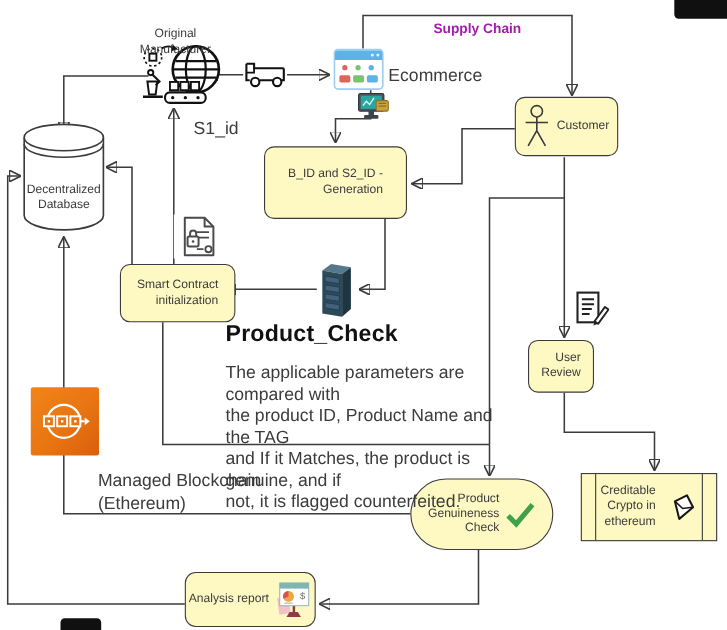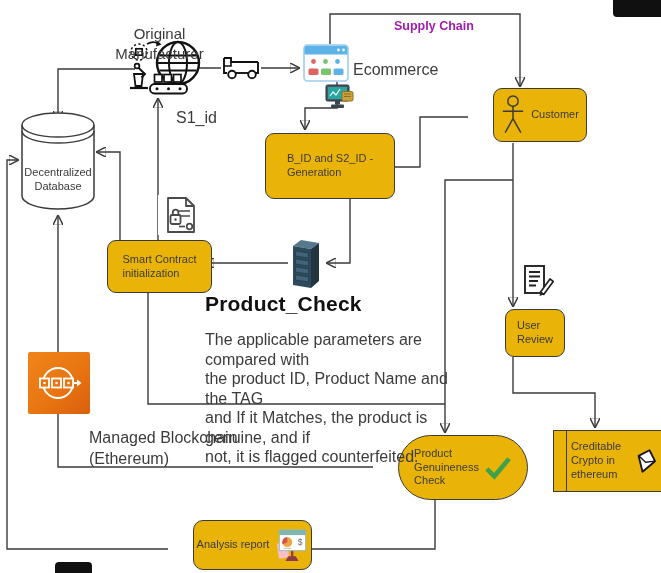--- a/index.html
+++ b/index.html
@@ -3,24 +3,24 @@
 <meta charset="utf-8">
 <style>
   html,body{margin:0;padding:0;background:#fff;}
   .canvas{
     position:relative;width:661px;height:573px;background:#fff;overflow:hidden;
     font-family:"Liberation Sans",sans-serif;color:#333;
   }
   .wires{position:absolute;left:0;top:0;}
   .wires path{fill:none;stroke:var(--line);stroke-width:1.4;}
   .node{
-    position:absolute;box-sizing:border-box;background:#eab308;
+    position:absolute;box-sizing:border-box;background:#fef9c3;
     border:1.4px solid var(--line);
     display:flex;align-items:center;justify-content:center;
-    font-size:11px;line-height:1.25;text-align:left;color:#3b3b3b;margin-left:25px;
+    font-size:11px;line-height:1.25;text-align:right;color:#3b3b3b;
   }
   .rounded{border-radius:9px;}
   .stadium{border-radius:33px;}
   .label{position:absolute;font-size:16px;line-height:1.3;color:#3b3b3b;white-space:pre-line;}
   .center{text-align:center;}
   .bold{font-weight:bold;}
   .icon{position:absolute;}
   .node .multiline{white-space:pre-line;}
   .pc-title{position:absolute;font-weight:bold;font-size:21px;color:#111;letter-spacing:.2px;}
   .pc-body{position:absolute;font-size:16px;line-height:1.22;color:#3b3b3b;white-space:pre-line;}
@@ -77,21 +77,21 @@
       <path d="M13,12.6 V26 M2,18 H24 M13,26 L4.5,41 M13,26 L21.5,41" fill="none" stroke="var(--line)" stroke-width="1.6"></path>
     </svg>
     <span>Customer</span>
   </div>
 
   <div class="node rounded" style="left:240px;top:133px;width:130px;height:66px;">
     <span class="multiline">B_ID and S2_ID -
 Generation</span>
   </div>
 
-  <div class="node rounded" style="left:82px;top:240px;width:105px;height:53px;">
+  <div class="node rounded" style="left:109px;top:240px;width:105px;height:53px;">
     <span class="multiline">Smart Contract
 initialization</span>
   </div>
 
   <div class="node rounded" style="left:480px;top:309px;width:60px;height:48px;">
     <span class="multiline">User
 Review</span>
   </div>
 
   <div class="node stadium" style="left:373px;top:435px;width:130px;height:65px;gap:5px;">
@@ -223,21 +223,21 @@
     <polygon points="9.5,38 22.5,40 22.5,45 9.5,43" fill="#41627a" stroke="#203c4a" stroke-width=".8"></polygon>
   </svg>
 
   <svg class="icon" style="left:520px;top:263px;background:#fff;" width="34" height="36" viewBox="0 0 34 36">
     <rect x="5" y="3" width="19" height="27" fill="#fff" stroke="#222" stroke-width="1.9"></rect>
     <path d="M9,9 h11 M9,13.5 h11 M9,18 h9 M9,22.5 h7" stroke="#222" stroke-width="1.8"></path>
     <path d="M20.5,29 L30,16 l3.2,2.4 L23.7,31.4 Z" fill="#fff" stroke="#222" stroke-width="1.7" stroke-linejoin="round"></path>
     <path d="M20.5,29 l-1,4 l4.2,-1.6" fill="#222"></path>
   </svg>
 
-  <div class="label center" style="left:107px;top:24px;width:105px;font-size:15px;">Original Manufacturer</div>
+  <div class="label center" style="left:107px;top:24px;width:105px;font-size:11px;">Original Manufacturer</div>
   <div class="label" style="left:176px;top:108px;">S1_id</div>
   <div class="label bold" style="left:394px;top:18px;font-size:12.5px;color:#a21caf;">Supply Chain</div>
   <div class="label" style="left:353px;top:60px;">Ecommerce</div>
   <div class="label" style="left:67px;top:428px;margin-left:22px;">Managed Blockchain
 (Ethereum)</div>
   <div class="pc-title" style="left:205px;top:292px;">Product_Check</div>
   <div class="pc-body" style="left:205px;top:330px;width:260px;">The applicable parameters are compared with
 the product ID, Product Name and the TAG
 and If it Matches, the product is genuine, and if
 not, it is flagged counterfeited.</div>

